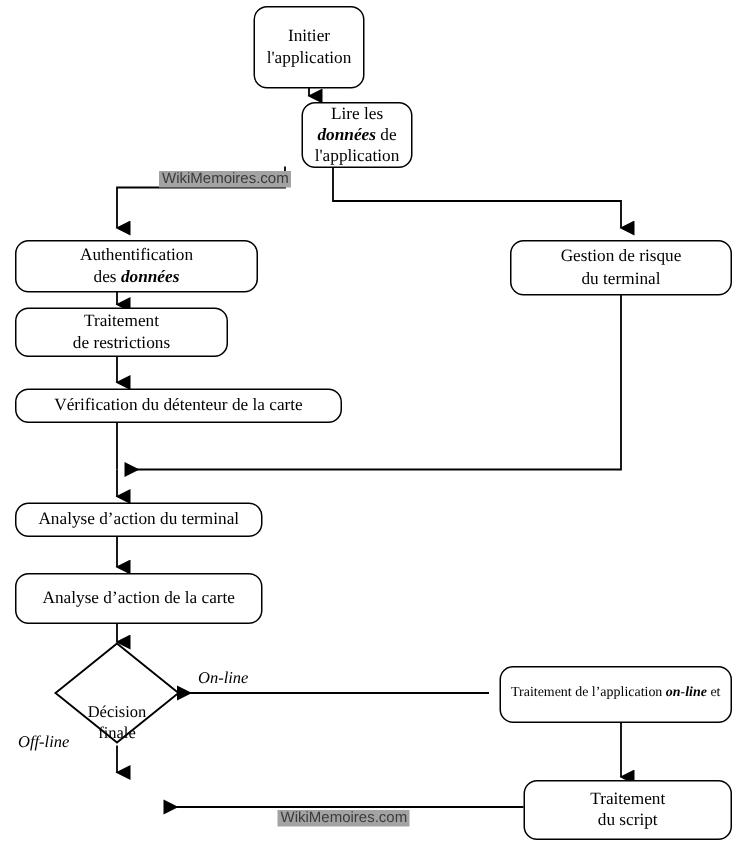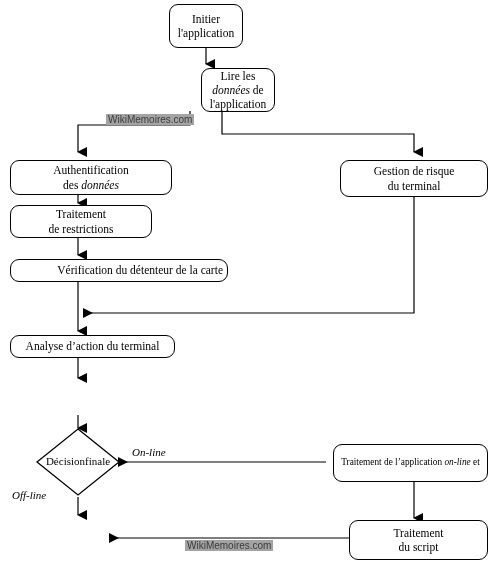--- a/index.html
+++ b/index.html
@@ -26,35 +26,35 @@
     display: flex;
     align-items: center;
     justify-content: center;
     text-align: center;
     line-height: 1.22;
     color: #000000;
     z-index: 3;
   }
   .node.rounded { border-radius: 9px; }
   .node .txt { display: block; padding: 0 4px; }
-  .node i { font-style: italic; }
+  .node i { font-style: italic; font-weight: bold; }
 
   .diamond-wrap {
     position: absolute;
     z-index: 3;
   }
   .diamond-wrap svg { display: block; }
   .diamond-label {
     position: absolute;
     left: 0; top: 0;
     width: 100%; height: 100%;
     display: flex;
-    flex-direction: row;
+    flex-direction: column;
     align-items: center;
-    justify-content: center;
+    justify-content: flex-end;
     text-align: center;
     line-height: 1.22;
     pointer-events: none;
   }
 
   .edge-label {
     position: absolute;
     font-style: italic;
     color: #000000;
     white-space: nowrap;
@@ -117,21 +117,21 @@
       <line x1="119" y1="462" x2="326" y2="462" marker-end="url(#arrowLeftM)" transform="rotate(180 222.5 462)"></line>
 
       <line x1="78" y1="497" x2="78" y2="515" marker-end="url(#arrowDown)"></line>
 
       <line x1="414" y1="482" x2="414" y2="518" marker-end="url(#arrowDown)"></line>
 
       <line x1="349" y1="538" x2="110" y2="538" marker-end="url(#arrowLeftM)"></line>
     </g>
   </svg>
 
-  <div class="node rounded" style="left:169px; top:4px; width:74px; height:44px; font-size:11.5px;">
+  <div class="node rounded" style="left:169px; top:4px; width:74px; height:55px; font-size:11.5px;">
     <span class="txt">
       <span>Initier</span><br>
       <span>l'application</span>
     </span>
   </div>
 
   <div class="node rounded" style="left:169px; top:68px; width:74px; height:44px; font-size:11.5px;margin-left:32px;">
     <span class="txt">
       <span>Lire les</span><br>
       <i>données</i><span> de</span><br>
@@ -146,35 +146,38 @@
     </span>
   </div>
 
   <div class="node rounded" style="left:10px; top:205px; width:142px; height:33px; font-size:11.5px;">
     <span class="txt">
       <span>Traitement</span><br>
       <span>de restrictions</span>
     </span>
   </div>
 
-  <div class="node rounded" style="left:10px; top:259px; width:218px; height:23px; font-size:11.5px;justify-content:flex-end;">
+  <div class="node rounded" style="left:10px; top:259px; width:218px; height:23px; font-size:11.5px;">
     <span class="txt">Vérification du détenteur de la carte</span>
   </div>
 
   <div class="node rounded" style="left:340px; top:160px; width:148px; height:37px; font-size:11.5px;">
     <span class="txt">
       <span>Gestion de risque</span><br>
       <span>du terminal</span>
     </span>
   </div>
 
   <div class="node rounded" style="left:10px; top:335px; width:165px; height:23px; font-size:11.5px;">
     <span class="txt">Analyse d’action du terminal</span>
   </div>
 
+  <div class="node rounded" style="left:10px; top:382px; width:165px; height:34px; font-size:11.5px;">
+    <span class="txt">Analyse d’action de la carte</span>
+  </div>
 
   <div class="diamond-wrap" style="left:36px; top:428px; width:84px; height:68px;">
     <svg width="84" height="68" viewBox="0 0 84 68" xmlns="http://www.w3.org/2000/svg">
       <polygon points="42,1 83,34 42,67 1,34" fill="#ffffff" stroke="#000000" stroke-width="1.3"></polygon>
     </svg>
     <div class="diamond-label" style="font-size:11px;">
       <span>Décision</span>
       <span>finale</span>
     </div>
   </div>

